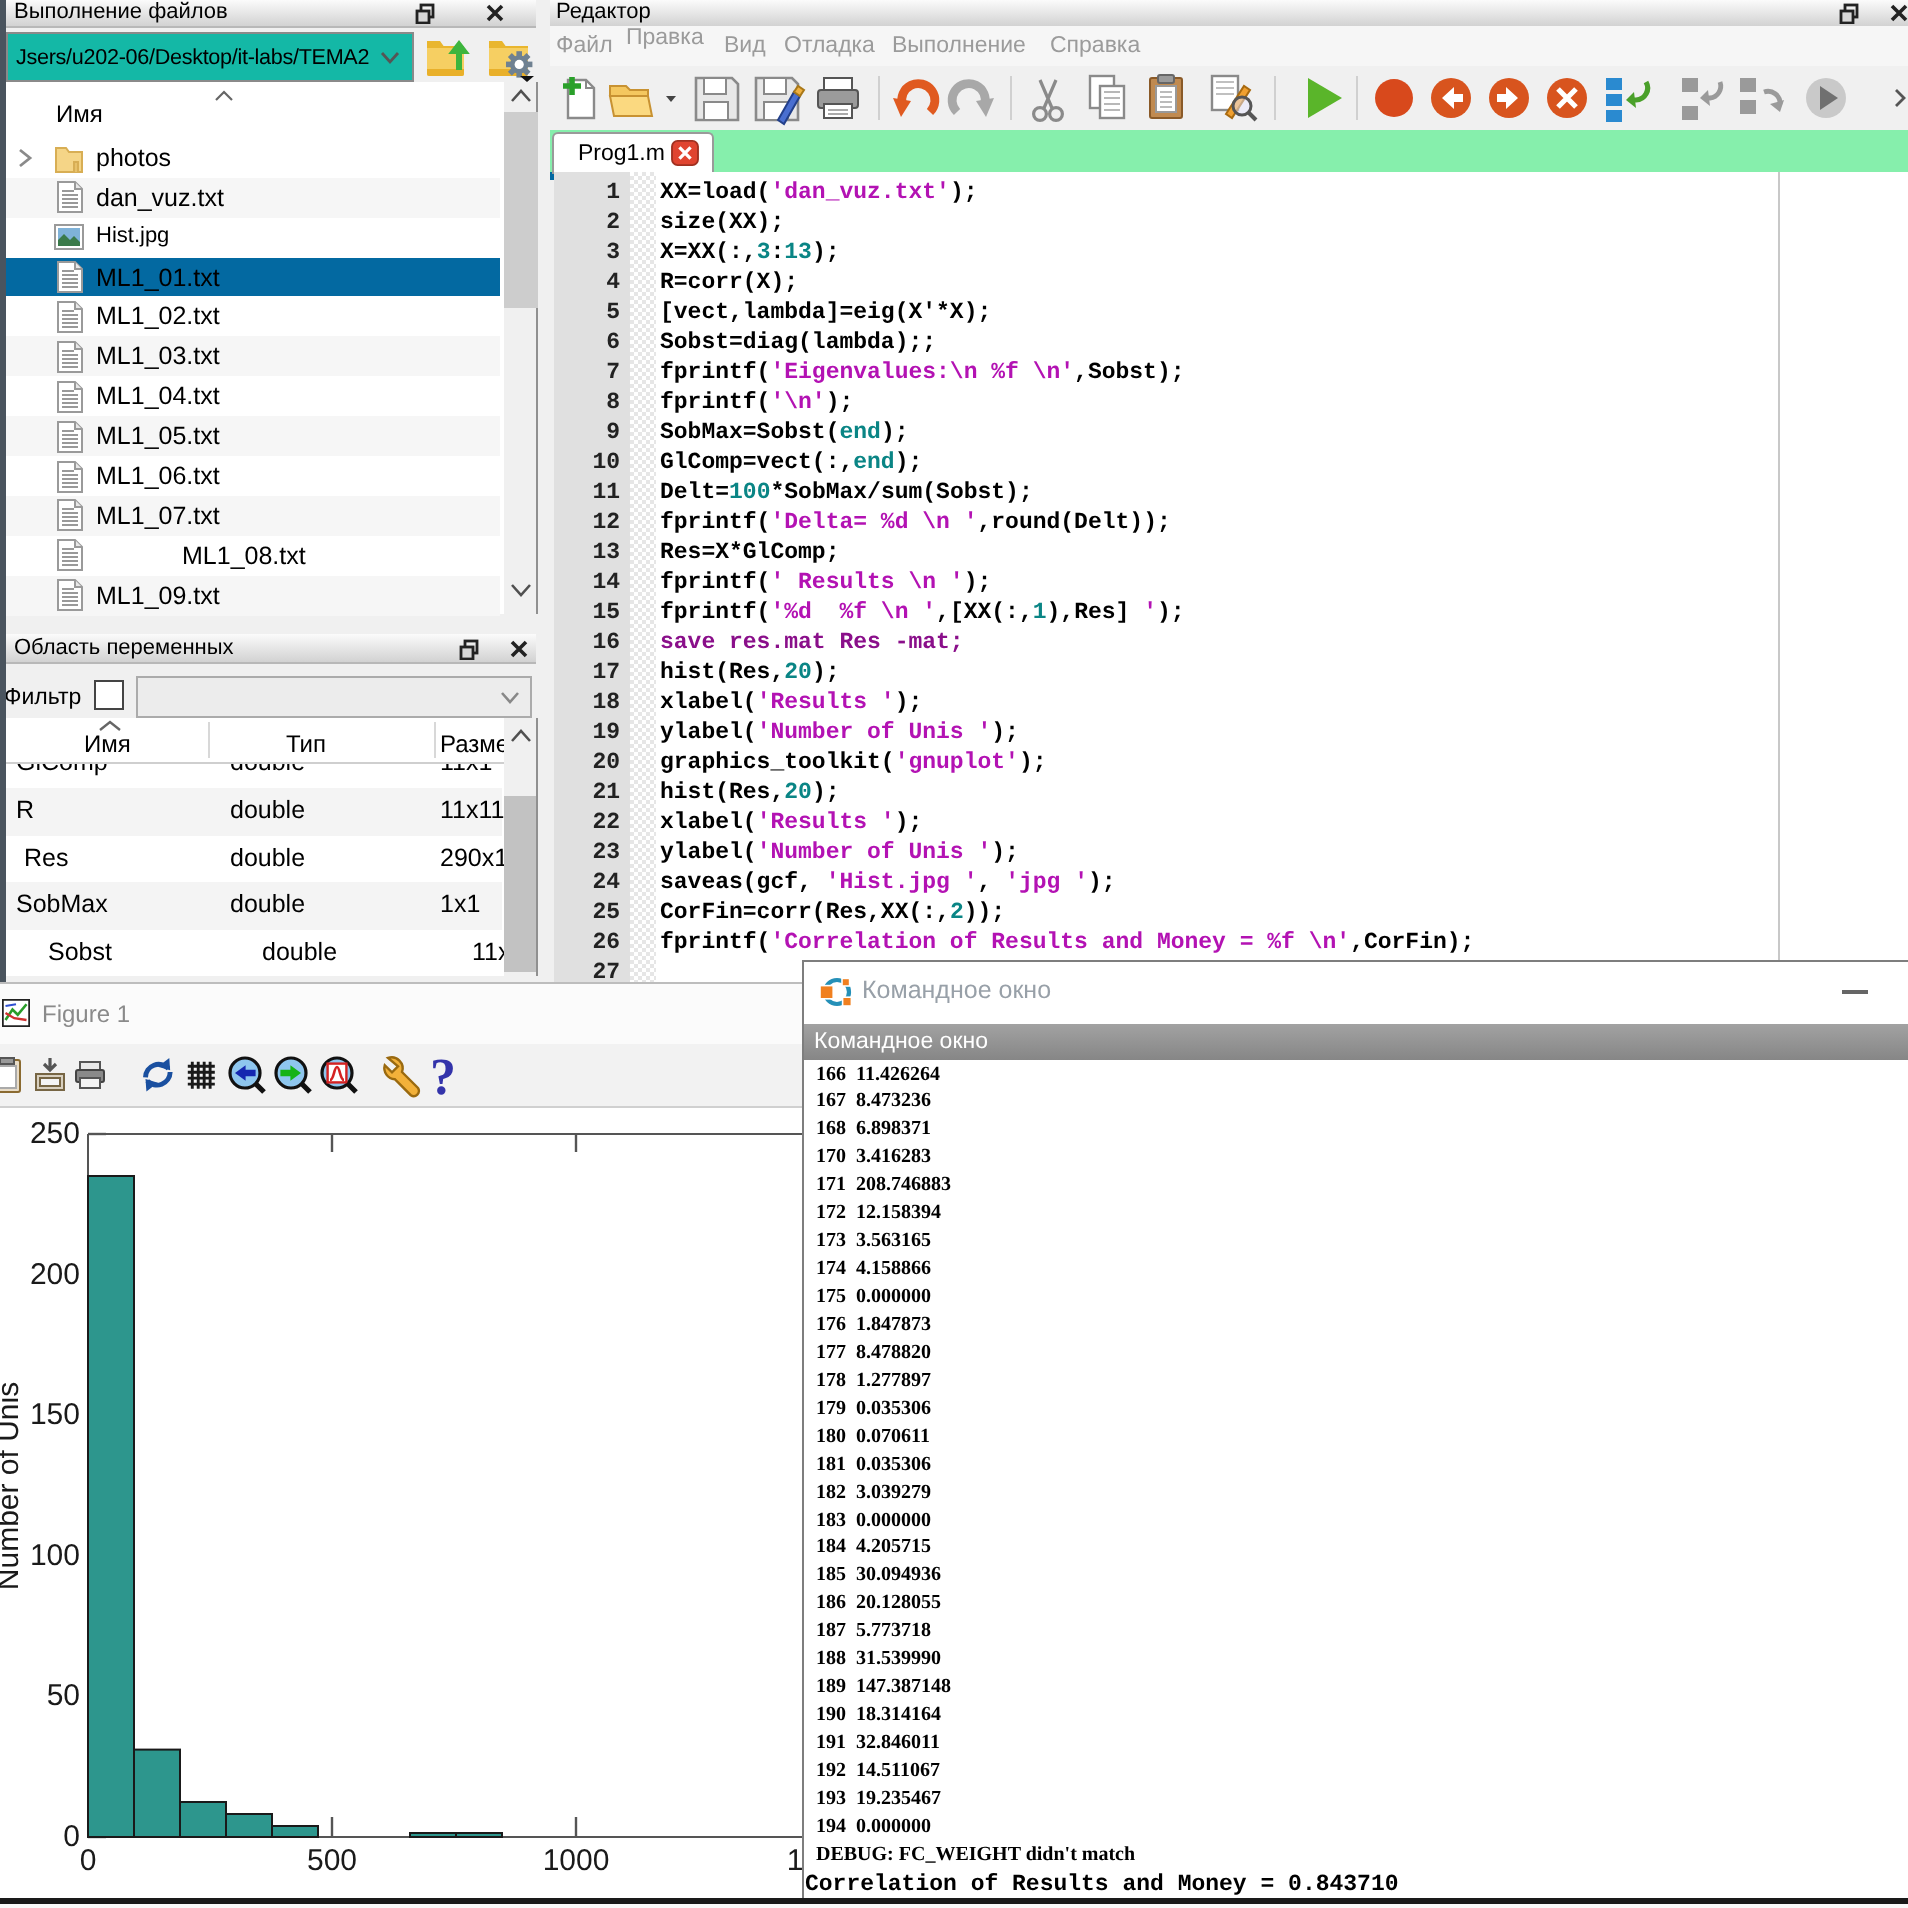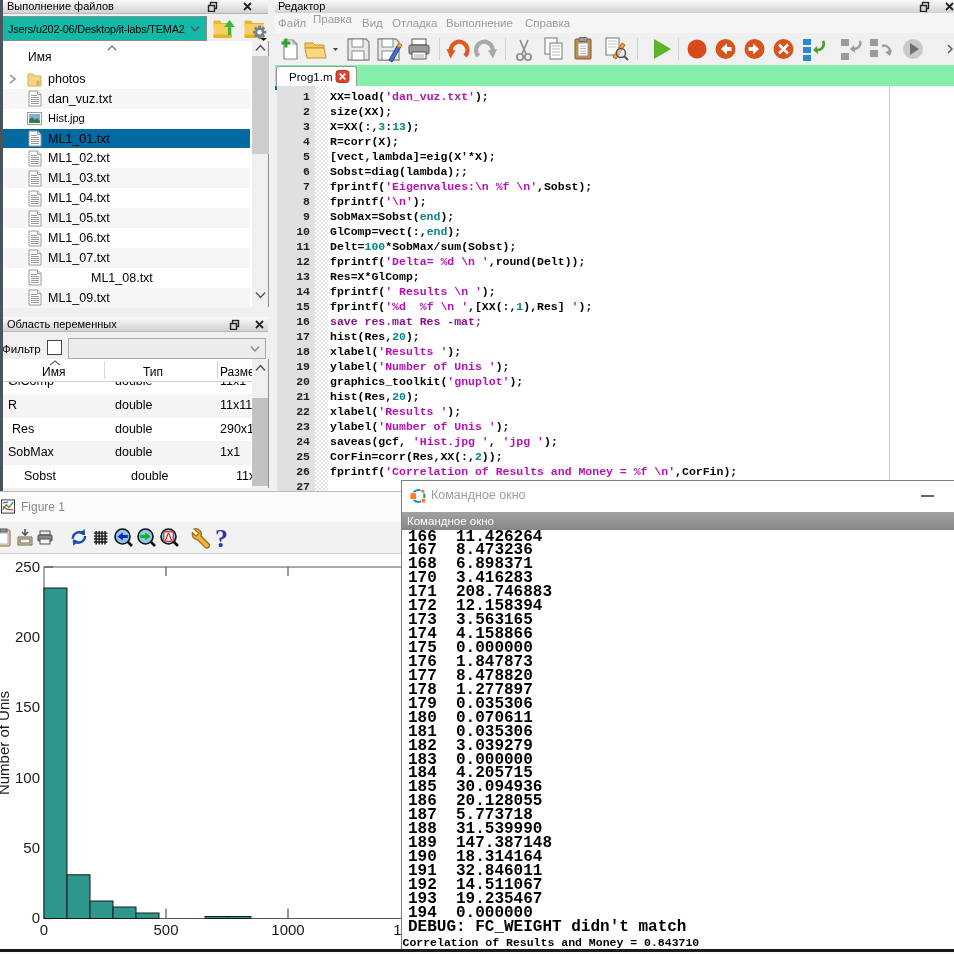--- a/index.html
+++ b/index.html
@@ -571,21 +571,21 @@
     <circle cx="8.5" cy="8" r="6" fill="none" stroke="#2590b8" stroke-width="2.1"></circle>
     <rect x="0" y="4.8" width="6.6" height="6.6" fill="#f08020" stroke="#fff" stroke-width="0.8"></rect>
     <rect x="11" y="1.2" width="3.8" height="3.8" fill="#f08020" stroke="#fff" stroke-width="0.8"></rect>
     <rect x="11.3" y="10.6" width="4.4" height="4.4" fill="#f08020" stroke="#fff" stroke-width="0.8"></rect>
   </svg>
   <span class="abs" style="left:29px;top:7px;font-size:12.5px;color:#98a0a8;">Командное окно</span>
   <div class="abs" style="left:519px;top:14px;width:13px;height:2px;background:#666;"></div>
   <div class="abs" style="left:0px;top:31px;width:553px;height:18px;background:linear-gradient(#a2a2a2,#868686);">
     <span class="abs" style="left:5px;top:3px;font-size:11.5px;color:#fff;">Командное окно</span>
   </div>
-  <pre id="cmdout" class="abs" style="left:6px;top:49.5px;font-size:16px;line-height:13.93px;font-weight:bold;color:#000;">166  11.426264
+  <pre id="cmdout" class="abs" style="left:6px;top:49.5px;font-size:10px;line-height:13.93px;font-weight:bold;color:#000;font-family:Liberation Serif, serif;">166  11.426264
 167  8.473236
 168  6.898371
 170  3.416283
 171  208.746883
 172  12.158394
 173  3.563165
 174  4.158866
 175  0.000000
 176  1.847873
 177  8.478820

